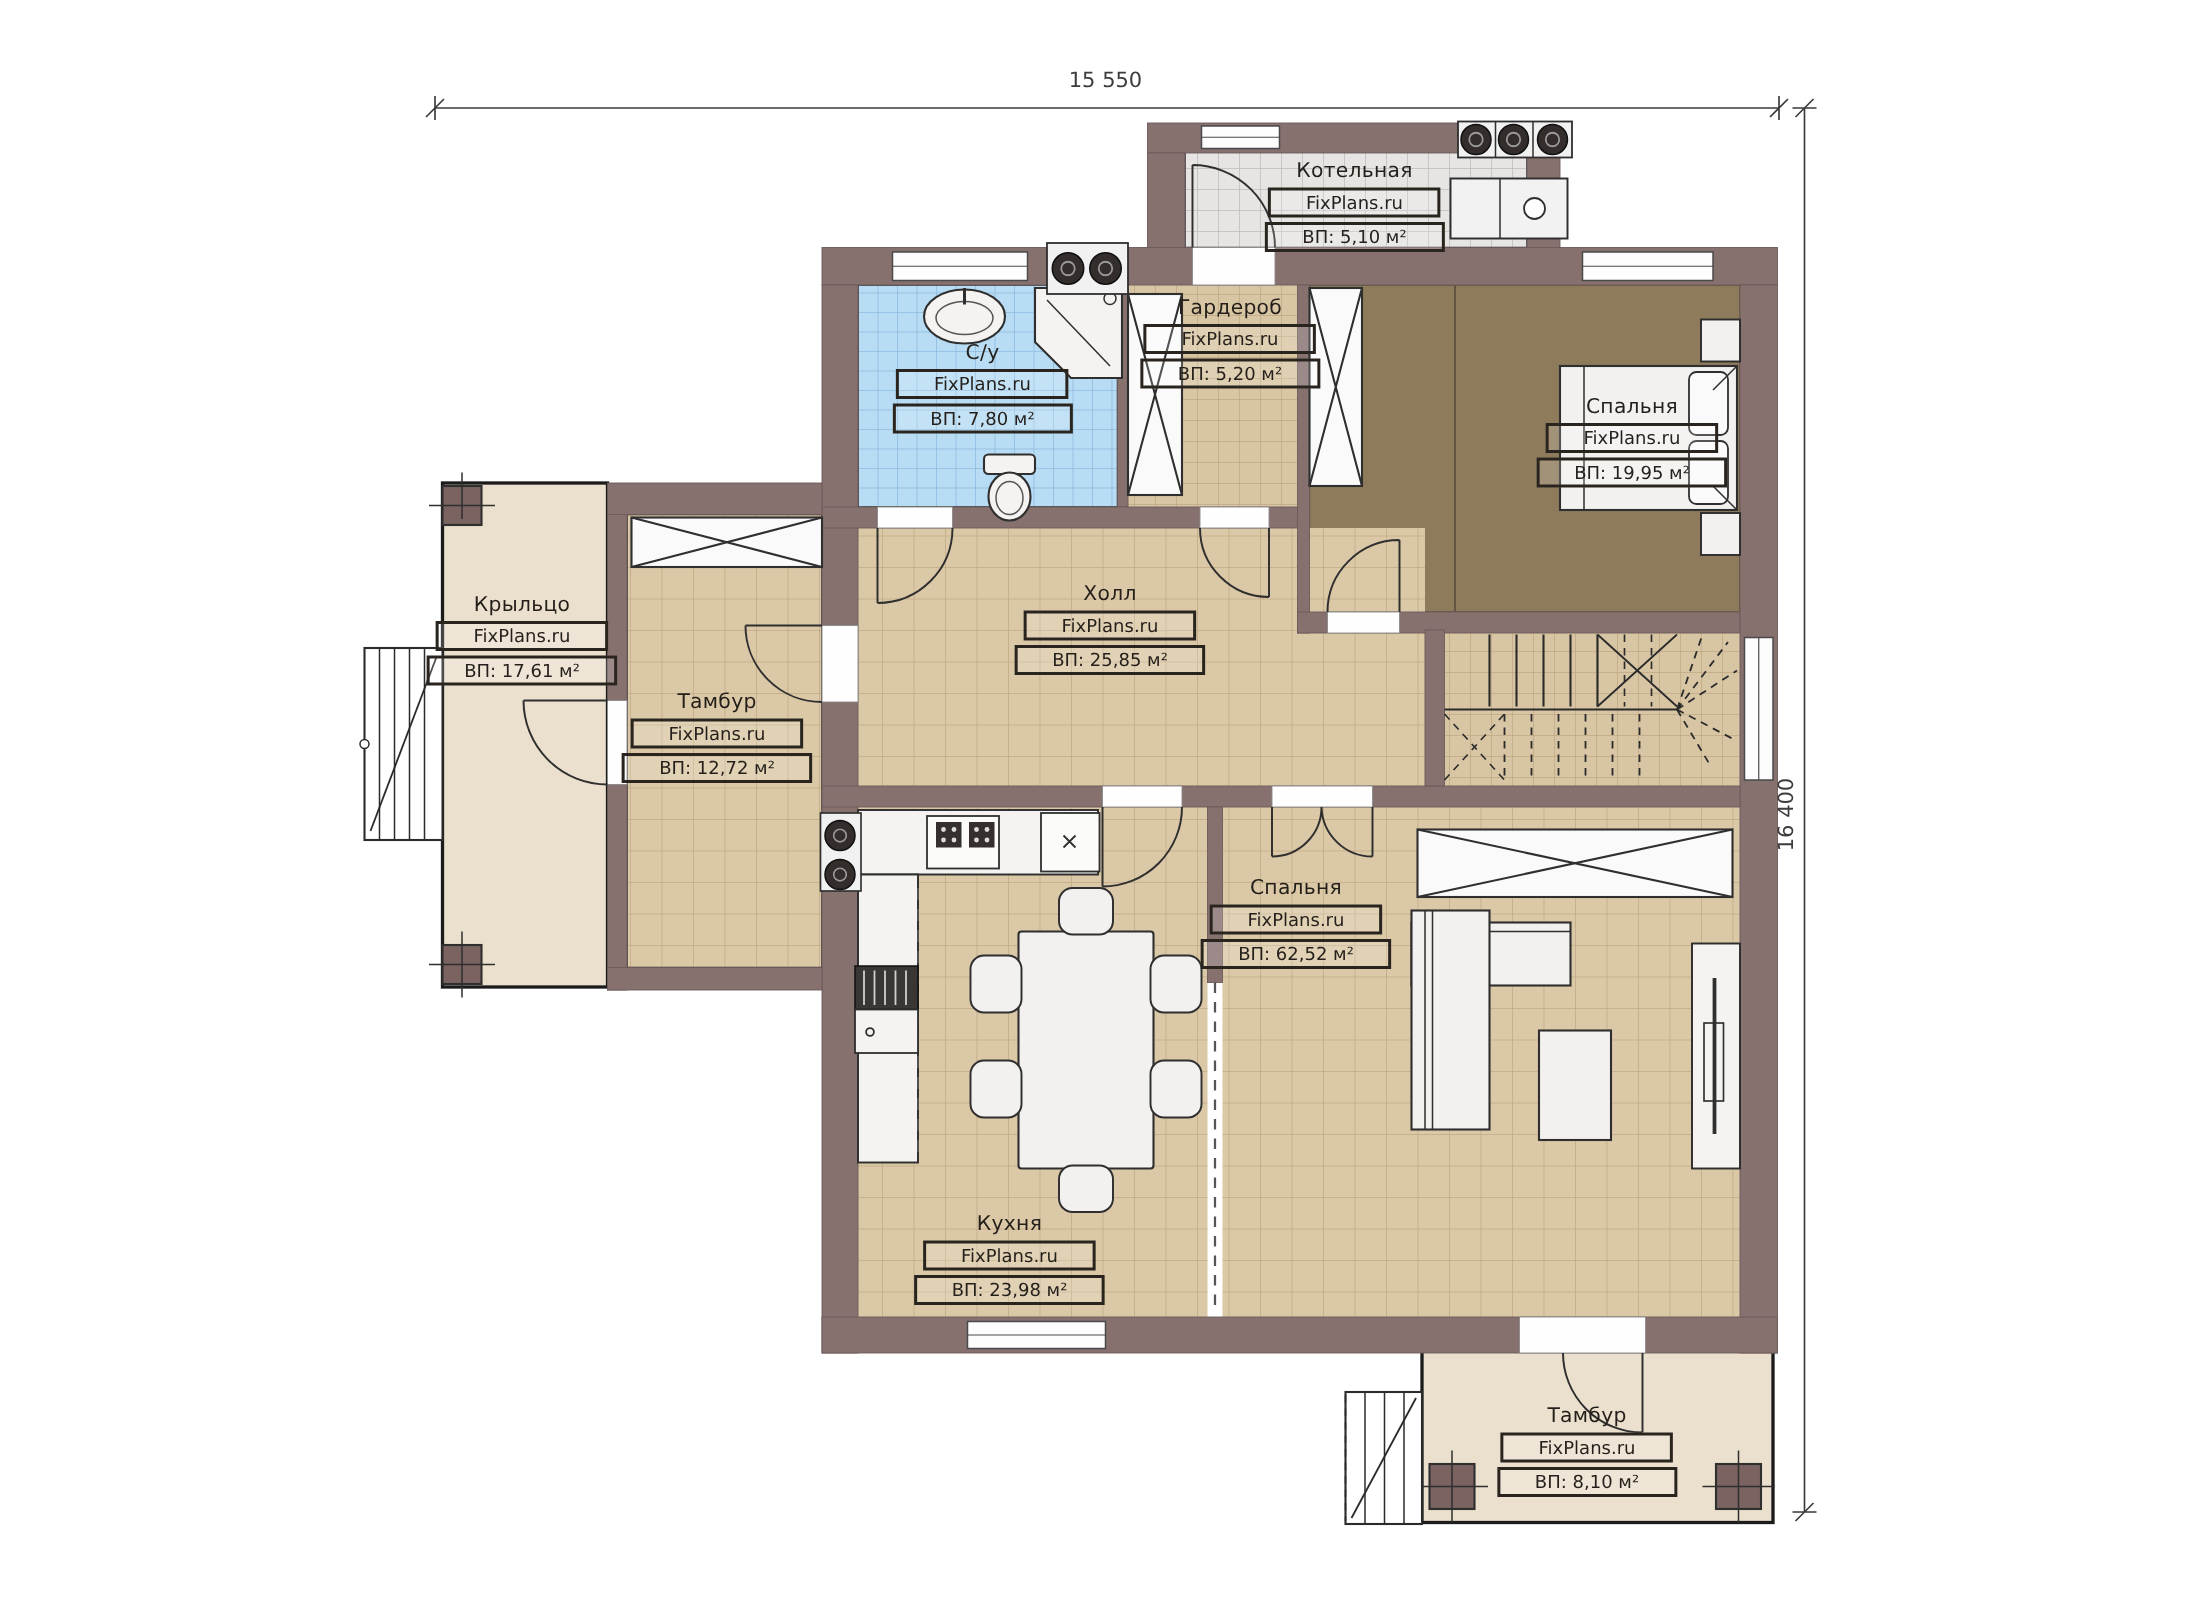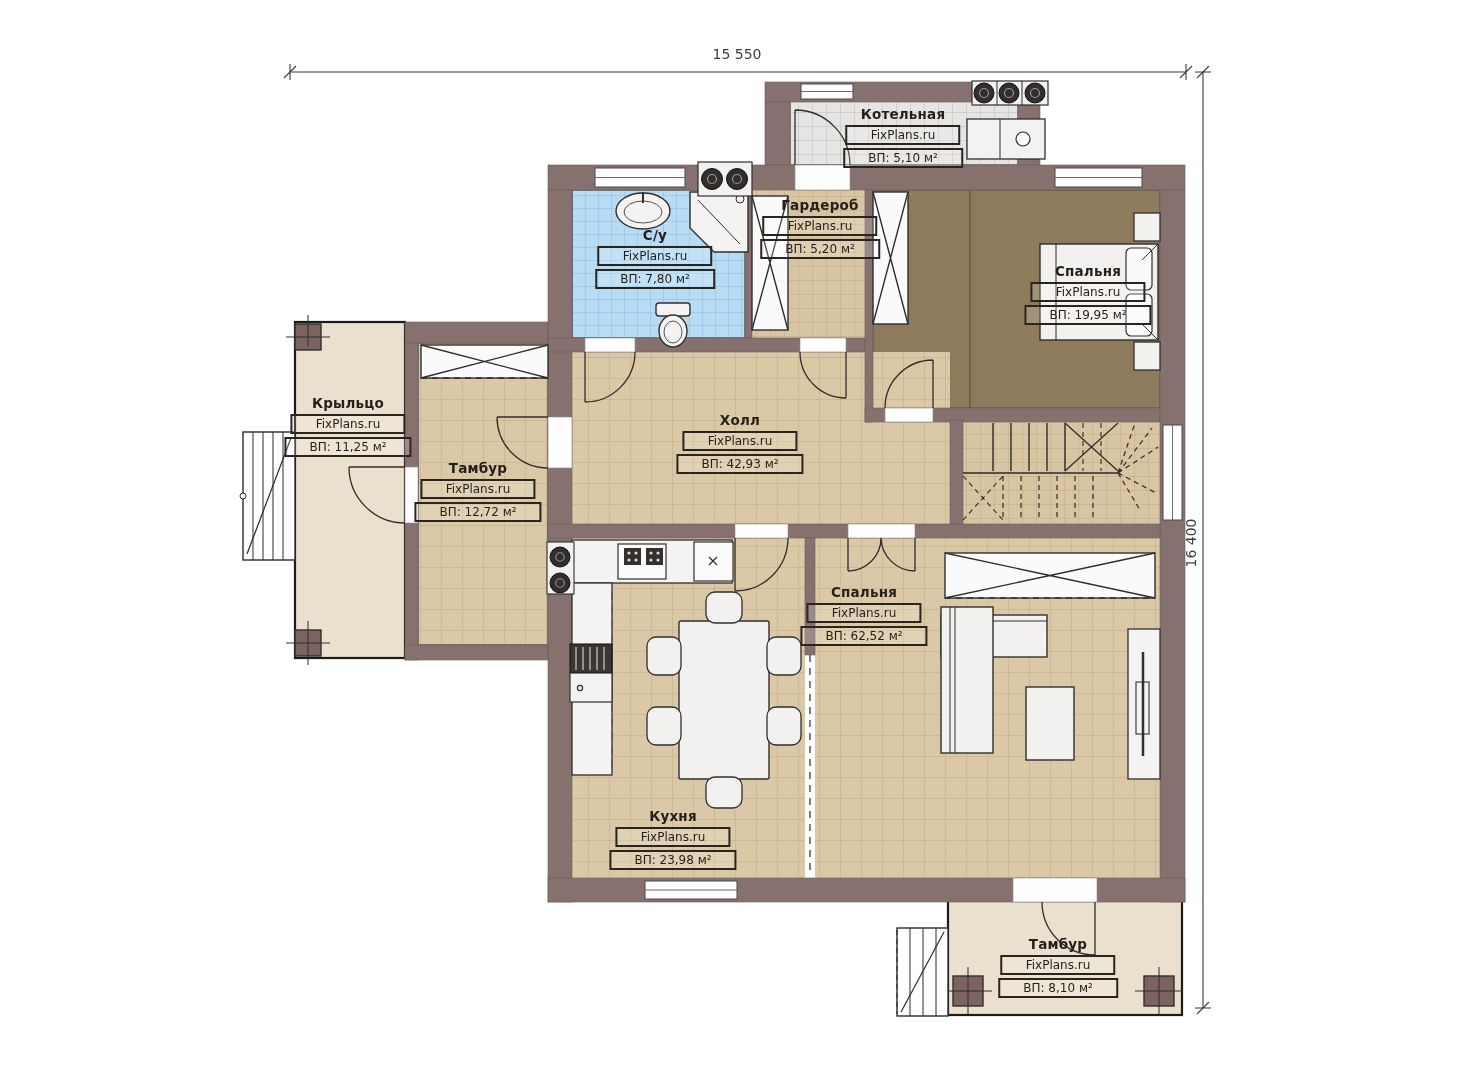--- a/index.html
+++ b/index.html
@@ -1,21 +1,21 @@
 <!DOCTYPE html>
 <html><head>
 <meta charset="utf-8">
 <style>
   html,body{margin:0;padding:0;background:#fff;}
   #plan{position:relative;width:1473px;height:1080px;background:#fff;overflow:hidden;
         font-family:"DejaVu Sans","Liberation Sans",sans-serif;}
   #plan svg{position:absolute;left:0;top:0;}
   .room-label{position:absolute;display:flex;flex-direction:column;align-items:center;
       transform:translateX(-50%);color:#241f1a;z-index:5;pointer-events:none;}
-  .rl-name{font-size:13.5px;font-weight:bold;letter-spacing:.2px;white-space:nowrap;}
+  .rl-name{font-size:13.5px;font-weight:normal;letter-spacing:.2px;white-space:nowrap;}
   .rl-box{border:2px solid #2a241e;padding:0 23px;font-size:12px;line-height:16px;
       margin-top:3px;background:rgba(255,255,255,.18);white-space:nowrap;}
   .dim-label{position:absolute;font-size:14px;color:#3c3c3c;z-index:4;}
   .dim-top{left:737px;top:46px;transform:translateX(-50%);}
   .dim-right{left:1191px;top:543px;transform:translate(-50%,-50%) rotate(-90deg);}
 </style>
 </head>
 <body>
 
 <div id="plan">
@@ -304,33 +304,33 @@
 
 <div class="room-label" style="left:1088px;top:263px">
   <div class="rl-name">Спальня</div>
   <div class="rl-box">FixPlans.ru</div>
   <div class="rl-box">ВП: 19,95 м²</div>
 </div>
 
 <div class="room-label" style="left:348px;top:395px">
   <div class="rl-name">Крыльцо</div>
   <div class="rl-box">FixPlans.ru</div>
-  <div class="rl-box">ВП: 11,25 м²</div>
+  <div class="rl-box">ВП: 17,61 м²</div>
 </div>
 
 <div class="room-label" style="left:478px;top:460px">
   <div class="rl-name">Тамбур</div>
   <div class="rl-box">FixPlans.ru</div>
   <div class="rl-box">ВП: 12,72 м²</div>
 </div>
 
-<div class="room-label" style="left:740px;top:412px">
+<div class="room-label" style="left:740px;top:388px">
   <div class="rl-name">Холл</div>
   <div class="rl-box">FixPlans.ru</div>
-  <div class="rl-box">ВП: 42,93 м²</div>
+  <div class="rl-box">ВП: 25,85 м²</div>
 </div>
 
 <div class="room-label" style="left:864px;top:584px">
   <div class="rl-name">Спальня</div>
   <div class="rl-box">FixPlans.ru</div>
   <div class="rl-box">ВП: 62,52 м²</div>
 </div>
 
 <div class="room-label" style="left:673px;top:808px">
   <div class="rl-name">Кухня</div>

